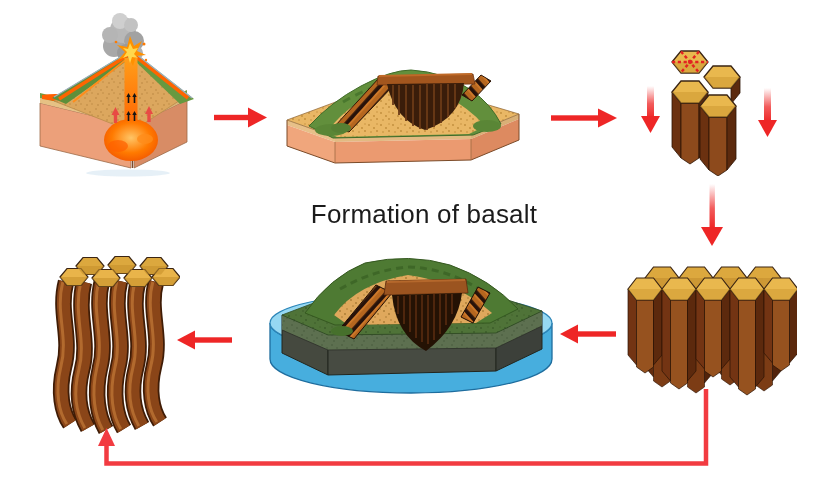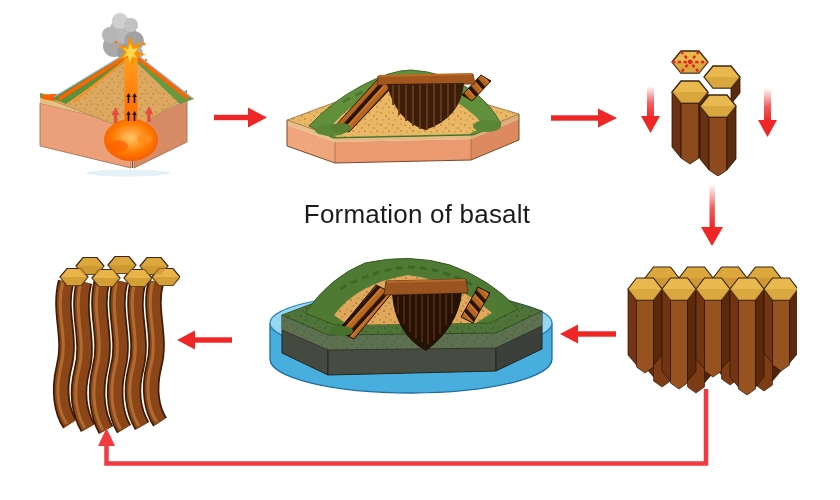--- a/index.html
+++ b/index.html
@@ -1,18 +1,18 @@
 <!DOCTYPE html>
 <html><head>
 <meta charset="utf-8">
 <style>
   html,body{margin:0;padding:0;background:#fff;font-family:"Liberation Sans",sans-serif;}
   .canvas{position:relative;width:840px;height:500px;background:#ffffff;overflow:hidden;}
   .abs{position:absolute;}
-  .title{position:absolute;left:277px;top:199px;width:280px;text-align:center;
+  .title{position:absolute;left:284px;top:199px;width:280px;text-align:center;
          font-size:26px;color:#1b1b1b;letter-spacing:0.2px;font-weight:400;}
   svg{display:block;}
 </style>
 </head>
 <body>
 
 <div class="canvas">
 
   <svg class="abs" width="0" height="0" style="left:0;top:0" aria-hidden="true">
     <defs>

